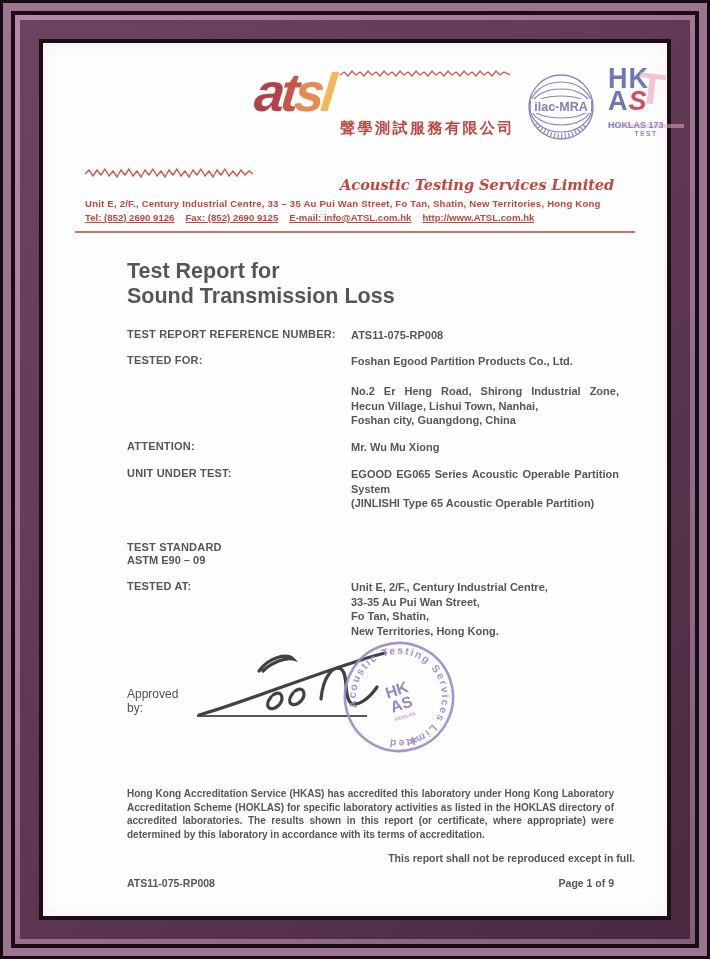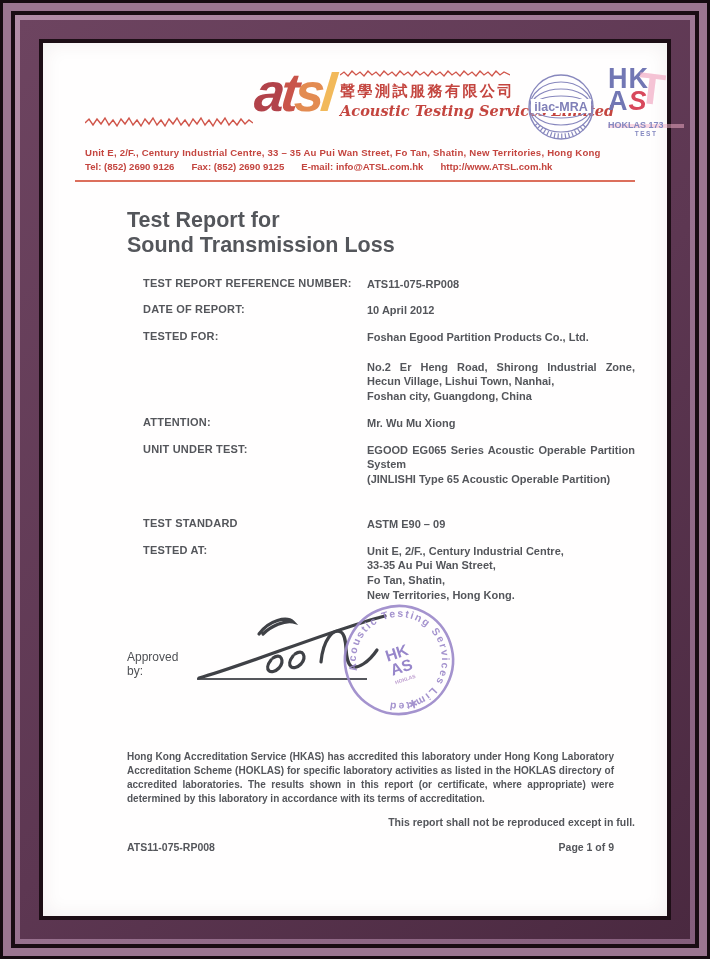--- a/index.html
+++ b/index.html
@@ -18,51 +18,51 @@
   .frame-e{width:100%;height:100%;box-sizing:border-box;background:#1d0e16;padding:4px;}
   .paper{width:100%;height:100%;box-sizing:border-box;background:#fffefe;
     padding:25px 32px 16px 32px;box-shadow:inset 0 0 20px rgba(70,25,45,.07);}
 
   
   .header{display:flex;margin-left:10px;align-items:flex-start;}
   .zig{align-self:flex-end;margin-bottom:13px;flex:none;}
   .logotype{font-style:italic;font-weight:700;font-size:54px;line-height:.92;
     letter-spacing:-4px;transform:skewX(-6deg);margin:0 8px 0 2px;flex:none;}
   .lt-a{color:#b2424a;} .lt-t{color:#c9544a;} .lt-s{color:#e38b51;} .lt-l{color:#f2b95a;}
-  .head-mid{display:flex;flex-direction:column;justify-content:flex-end;flex:none;width:176px;}
+  .head-mid{display:flex;flex-direction:column;justify-content:flex-end;flex:none;width:176px;gap:37px;}
   .wave{margin-bottom:2px;}
   .zh{font-size:15px;font-weight:700;color:#c4453f;letter-spacing:2.5px;white-space:nowrap;}
   .en{font-family:"DejaVu Serif",serif;font-style:italic;font-weight:700;font-size:14.5px;
     color:#c4453f;white-space:nowrap;margin-top:1px;}
   .ilac{margin:4px 0 0 10px;flex:none;}
   .hkas-logo{margin:0 0 0 12px;flex:none;position:relative;width:76px;text-align:left;}
   .hk-line{display:block;font-size:27px;font-weight:700;color:#7277b4;line-height:.8;
     letter-spacing:1px;transform:scaleY(1.08);}
   .as-line{display:block;line-height:.85;}
   .hkas-a{font-size:27px;font-weight:700;color:#7277b4;letter-spacing:1px;}
   .hkas-s{font-size:27px;font-weight:700;font-style:italic;color:#d8485c;}
   .t-overlay{position:absolute;left:30px;top:-4px;font-size:44px;font-weight:700;
     color:#f2aec6;opacity:.72;transform:rotate(7deg);}
   .hoklas{font-size:9px;font-weight:700;color:#8488c0;margin-top:7px;white-space:nowrap;
     background:linear-gradient(transparent 45%,rgba(242,174,198,.5) 45%,rgba(242,174,198,.5) 80%,transparent 80%);}
   .test{font-size:6.5px;font-weight:700;color:#8488c0;text-align:center;letter-spacing:1.5px;}
 
   .addr-block{margin:5px 0 8px 10px;color:#c4453f;}
   .addr{font-size:9.6px;font-weight:700;letter-spacing:.2px;}
-  .contacts{display:flex;gap:17px;font-size:9.6px;font-weight:700;margin-top:3px;}
+  .contacts{display:flex;gap:11px;font-size:9.6px;font-weight:700;margin-top:3px;text-decoration:underline;}
   .rule{height:2px;background:#dc6f5c;margin-top:7px;}
 
   
   .title{margin:26px 0 0 52px;font-size:21.5px;font-weight:700;color:#54565b;line-height:1.18;}
   .fields{margin-top:18px;}
-  .field-row{display:flex;margin:0 0 12px 52px;justify-content:flex-end;}
+  .field-row{display:flex;margin:0 0 12px 52px;}
   .field-label{flex:none;width:224px;font-size:11px;font-weight:700;color:#54565b;letter-spacing:.2px;}
   .field-value{width:268px;font-size:11px;font-weight:700;color:#54565b;
     white-space:pre-line;text-align:justify;line-height:1.34;}
-  .gap-before{margin-top:30px;}
+  .gap-before{margin-top:30px;flex-direction:column;}
 
   
   .approval{margin:14px 0 0 52px;position:relative;height:118px;}
   .approval-row{display:flex;align-items:flex-end;}
   .approved-by{flex:none;width:70px;font-size:12px;color:#4e5054;padding-bottom:2px;}
   .sig-line{flex:none;width:170px;height:62px;border-bottom:2px solid #55575c;position:relative;}
   .signature{position:absolute;left:-4px;bottom:-12px;overflow:visible;}
   .signer-block{margin-left:76px;font-size:11.5px;font-weight:700;color:#4e5054;line-height:1.3;margin-top:2px;}
   .credentials{white-space:pre-line;font-weight:700;}
   .stamp{position:absolute;left:212px;top:-16px;transform:rotate(-18deg);opacity:.92;}
@@ -130,24 +130,20 @@
         <div>Test Report for</div>
         <div>Sound Transmission Loss</div>
       </div>
 
       <div class="fields">
         <div class="field-row">
           <div class="field-label">TEST REPORT REFERENCE NUMBER:</div>
           <div class="field-value">ATS11-075-RP008</div>
         </div>
         <div class="field-row">
-          <div class="field-label">DATE OF REPORT:</div>
-          <div class="field-value">10 April 2012</div>
-        </div>
-        <div class="field-row">
           <div class="field-label">TESTED FOR:</div>
           <div class="field-value">Foshan Egood Partition Products Co., Ltd.
 
 No.2 Er Heng Road, Shirong Industrial Zone, Hecun Village, Lishui Town, Nanhai,
 Foshan city, Guangdong, China</div>
         </div>
         <div class="field-row">
           <div class="field-label">ATTENTION:</div>
           <div class="field-value">Mr. Wu Mu Xiong</div>
         </div>

